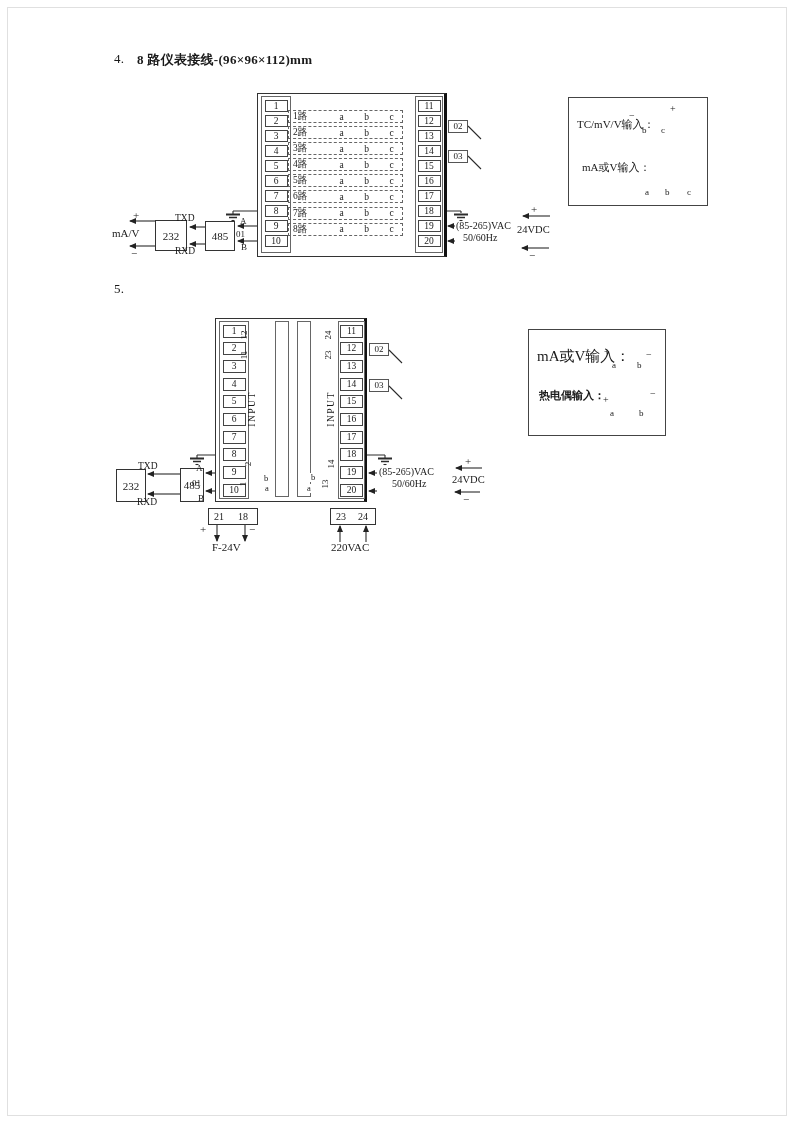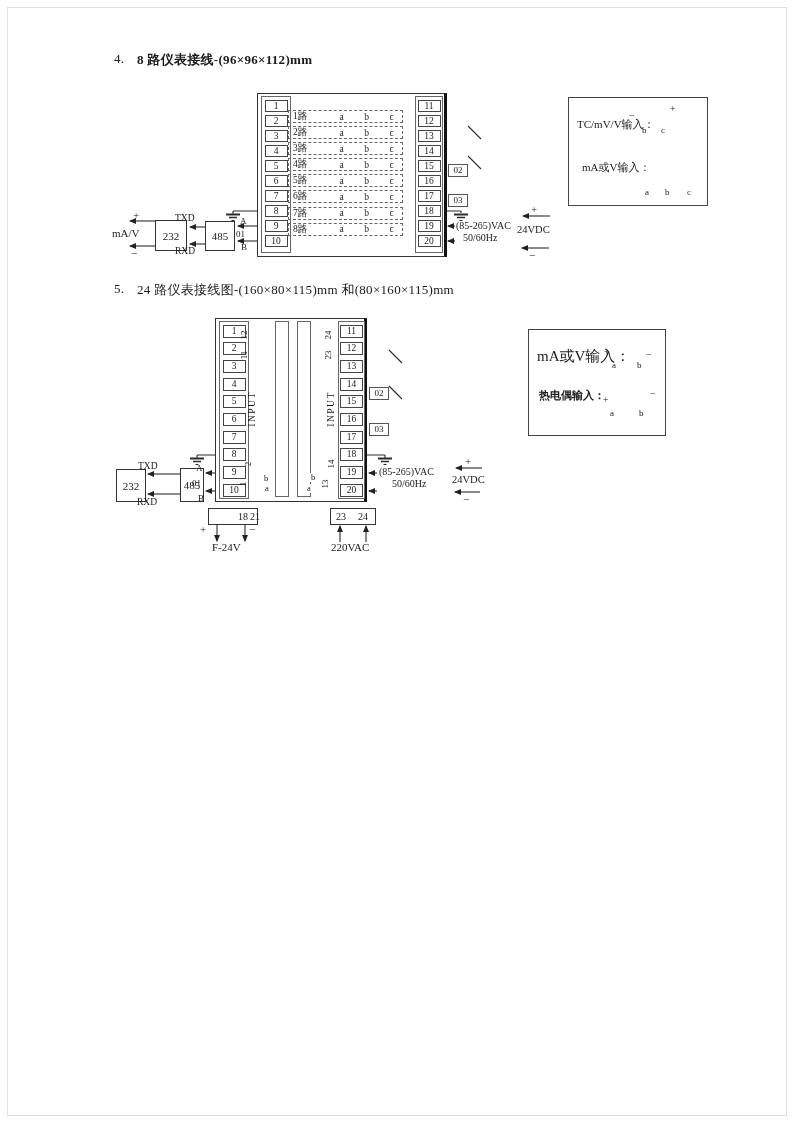--- a/index.html
+++ b/index.html
@@ -9,39 +9,38 @@
   .lbl{position:absolute;white-space:nowrap;font-size:10px;line-height:1.15;}
   .sec{position:absolute;font-size:13px;letter-spacing:.3px;}
   .obox{position:absolute;border:1.5px solid #333;border-right:3px solid #111;background:#fff;box-sizing:border-box;}
   .colbox{position:absolute;border:1px solid #666;box-sizing:border-box;display:flex;flex-direction:column;align-items:center;}
   .term{width:23px;height:12.5px;border:1px solid #444;box-sizing:border-box;font-size:9.5px;line-height:11px;text-align:center;background:#fff;flex:none;}
   .chcol{position:absolute;display:flex;flex-direction:column;gap:3.1px;}
   .chrow{border:1px dashed #666;height:13px;box-sizing:border-box;display:flex;align-items:center;font-size:9.5px;}
   .chrow .ch{width:36px;padding-left:4px;flex:none;}
   .chrow .t{width:25px;text-align:center;flex:none;}
   .cbox{position:absolute;border:1px solid #333;box-sizing:border-box;text-align:center;font-size:11px;background:#fff;display:flex;align-items:center;justify-content:center;}
-  .relay{position:absolute;border:1px solid #555;box-sizing:border-box;width:20px;height:13px;font-size:9px;line-height:11px;text-align:center;background:#fff;margin-top:44px;}
+  .relay{position:absolute;border:1px solid #555;box-sizing:border-box;width:20px;height:13px;font-size:9px;line-height:11px;text-align:center;background:#fff;}
   .legend{position:absolute;border:1px solid #444;background:#fff;box-sizing:border-box;}
   .strip{position:absolute;border:1px solid #666;box-sizing:border-box;background:#fff;}
   .vlabel{position:absolute;width:44px;text-align:center;transform:rotate(-90deg);font-size:9.5px;letter-spacing:1.5px;}
   .vnum{position:absolute;width:20px;height:12px;text-align:center;transform:rotate(-90deg);font-size:9px;line-height:12px;}
   .auxbox{position:absolute;border:1px solid #333;box-sizing:border-box;background:#fff;}
   .tag{position:absolute;font-size:8.5px;background:#fff;padding:0 1px;line-height:1;}
   svg.wires{position:absolute;left:0;top:0;}
 </style>
 </head>
 <body>
 
 <div class="page">
   <div class="frame"></div>
 
   <div class="sec" style="left:114px;top:51px;">4.</div>
   <div class="sec" style="left:137px;top:51px;font-weight:bold;">8 路仪表接线-(96×96×112)mm</div>
   <div class="sec" style="left:114px;top:281px;">5.</div>
-  <div class="sec" style="left:137px;top:281px;">24 路仪表接线图-(160×80×115)mm  和(80×160×115)mm</div>
 
   <svg class="wires" width="794" height="1123">
     <defs>
       <marker id="ah" markerWidth="7" markerHeight="6" refX="6" refY="3" orient="auto" markerUnits="userSpaceOnUse">
         <path d="M0,0 L7,3 L0,6 Z" fill="#222"></path>
       </marker>
     </defs>
     <g stroke="#2b2b2b" stroke-width="1.1" fill="none">
       <path d="M155,221 L130,221" marker-end="url(#ah)"></path>
       <path d="M155,246 L130,246" marker-end="url(#ah)"></path>
@@ -312,21 +311,21 @@
   <div class="tag" style="left:264px;top:484px;">a</div>
 
   <div class="vnum" style="left:318px;top:329px;">24</div>
   <div class="vnum" style="left:318px;top:349px;">23</div>
   <div class="vnum" style="left:321px;top:458px;">14</div>
   <div class="vnum" style="left:315px;top:478px;">13</div>
   <div class="tag" style="left:310px;top:473px;">b</div>
   <div class="tag" style="left:306px;top:484px;">a</div>
 
   <div class="auxbox" style="left:208px;top:508px;width:50px;height:17px;">
-    <span class="lbl" style="left:5px;top:2px;margin-left:36px;">21</span>
+    <span class="lbl" style="left:5px;top:2px;">21</span>
     <span class="lbl" style="left:29px;top:2px;">18</span>
   </div>
   <div class="lbl" style="left:200px;top:523px;font-size:11px;">+</div>
   <div class="lbl" style="left:249px;top:523px;font-size:11px;">−</div>
   <div class="lbl" style="left:212px;top:541px;font-size:11px;">F-24V</div>
 
   <div class="auxbox" style="left:330px;top:508px;width:46px;height:17px;">
     <span class="lbl" style="left:5px;top:2px;">23</span>
     <span class="lbl" style="left:27px;top:2px;">24</span>
   </div>

